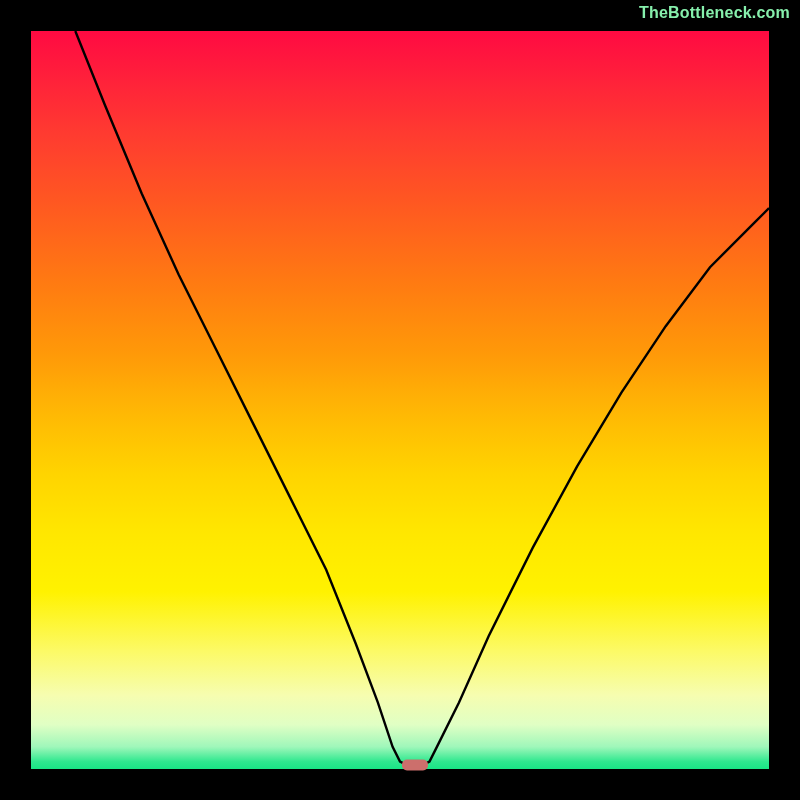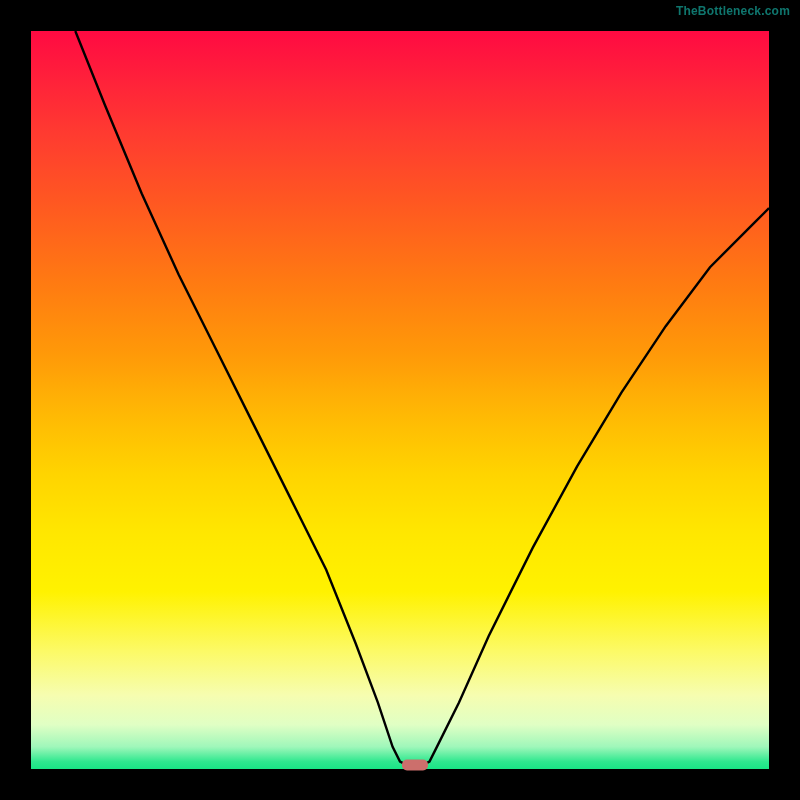--- a/index.html
+++ b/index.html
@@ -8,23 +8,23 @@
     width: 800px;
     height: 800px;
     background: #000;
     position: relative;
   }
   .watermark {
     position: absolute;
     top: 4px;
     right: 10px;
     font-family: Arial, Helvetica, sans-serif;
-    font-size: 12px;
+    font-size: 16px;
     font-weight: 600;
-    color: #0f766e;
+    color: #86efac;
     letter-spacing: 0.2px;
   }
   .plot {
     position: absolute;
     left: 31px;
     top: 31px;
     width: 738px;
     height: 738px;
     background: linear-gradient(to bottom,
       #ff0a42 0%,

